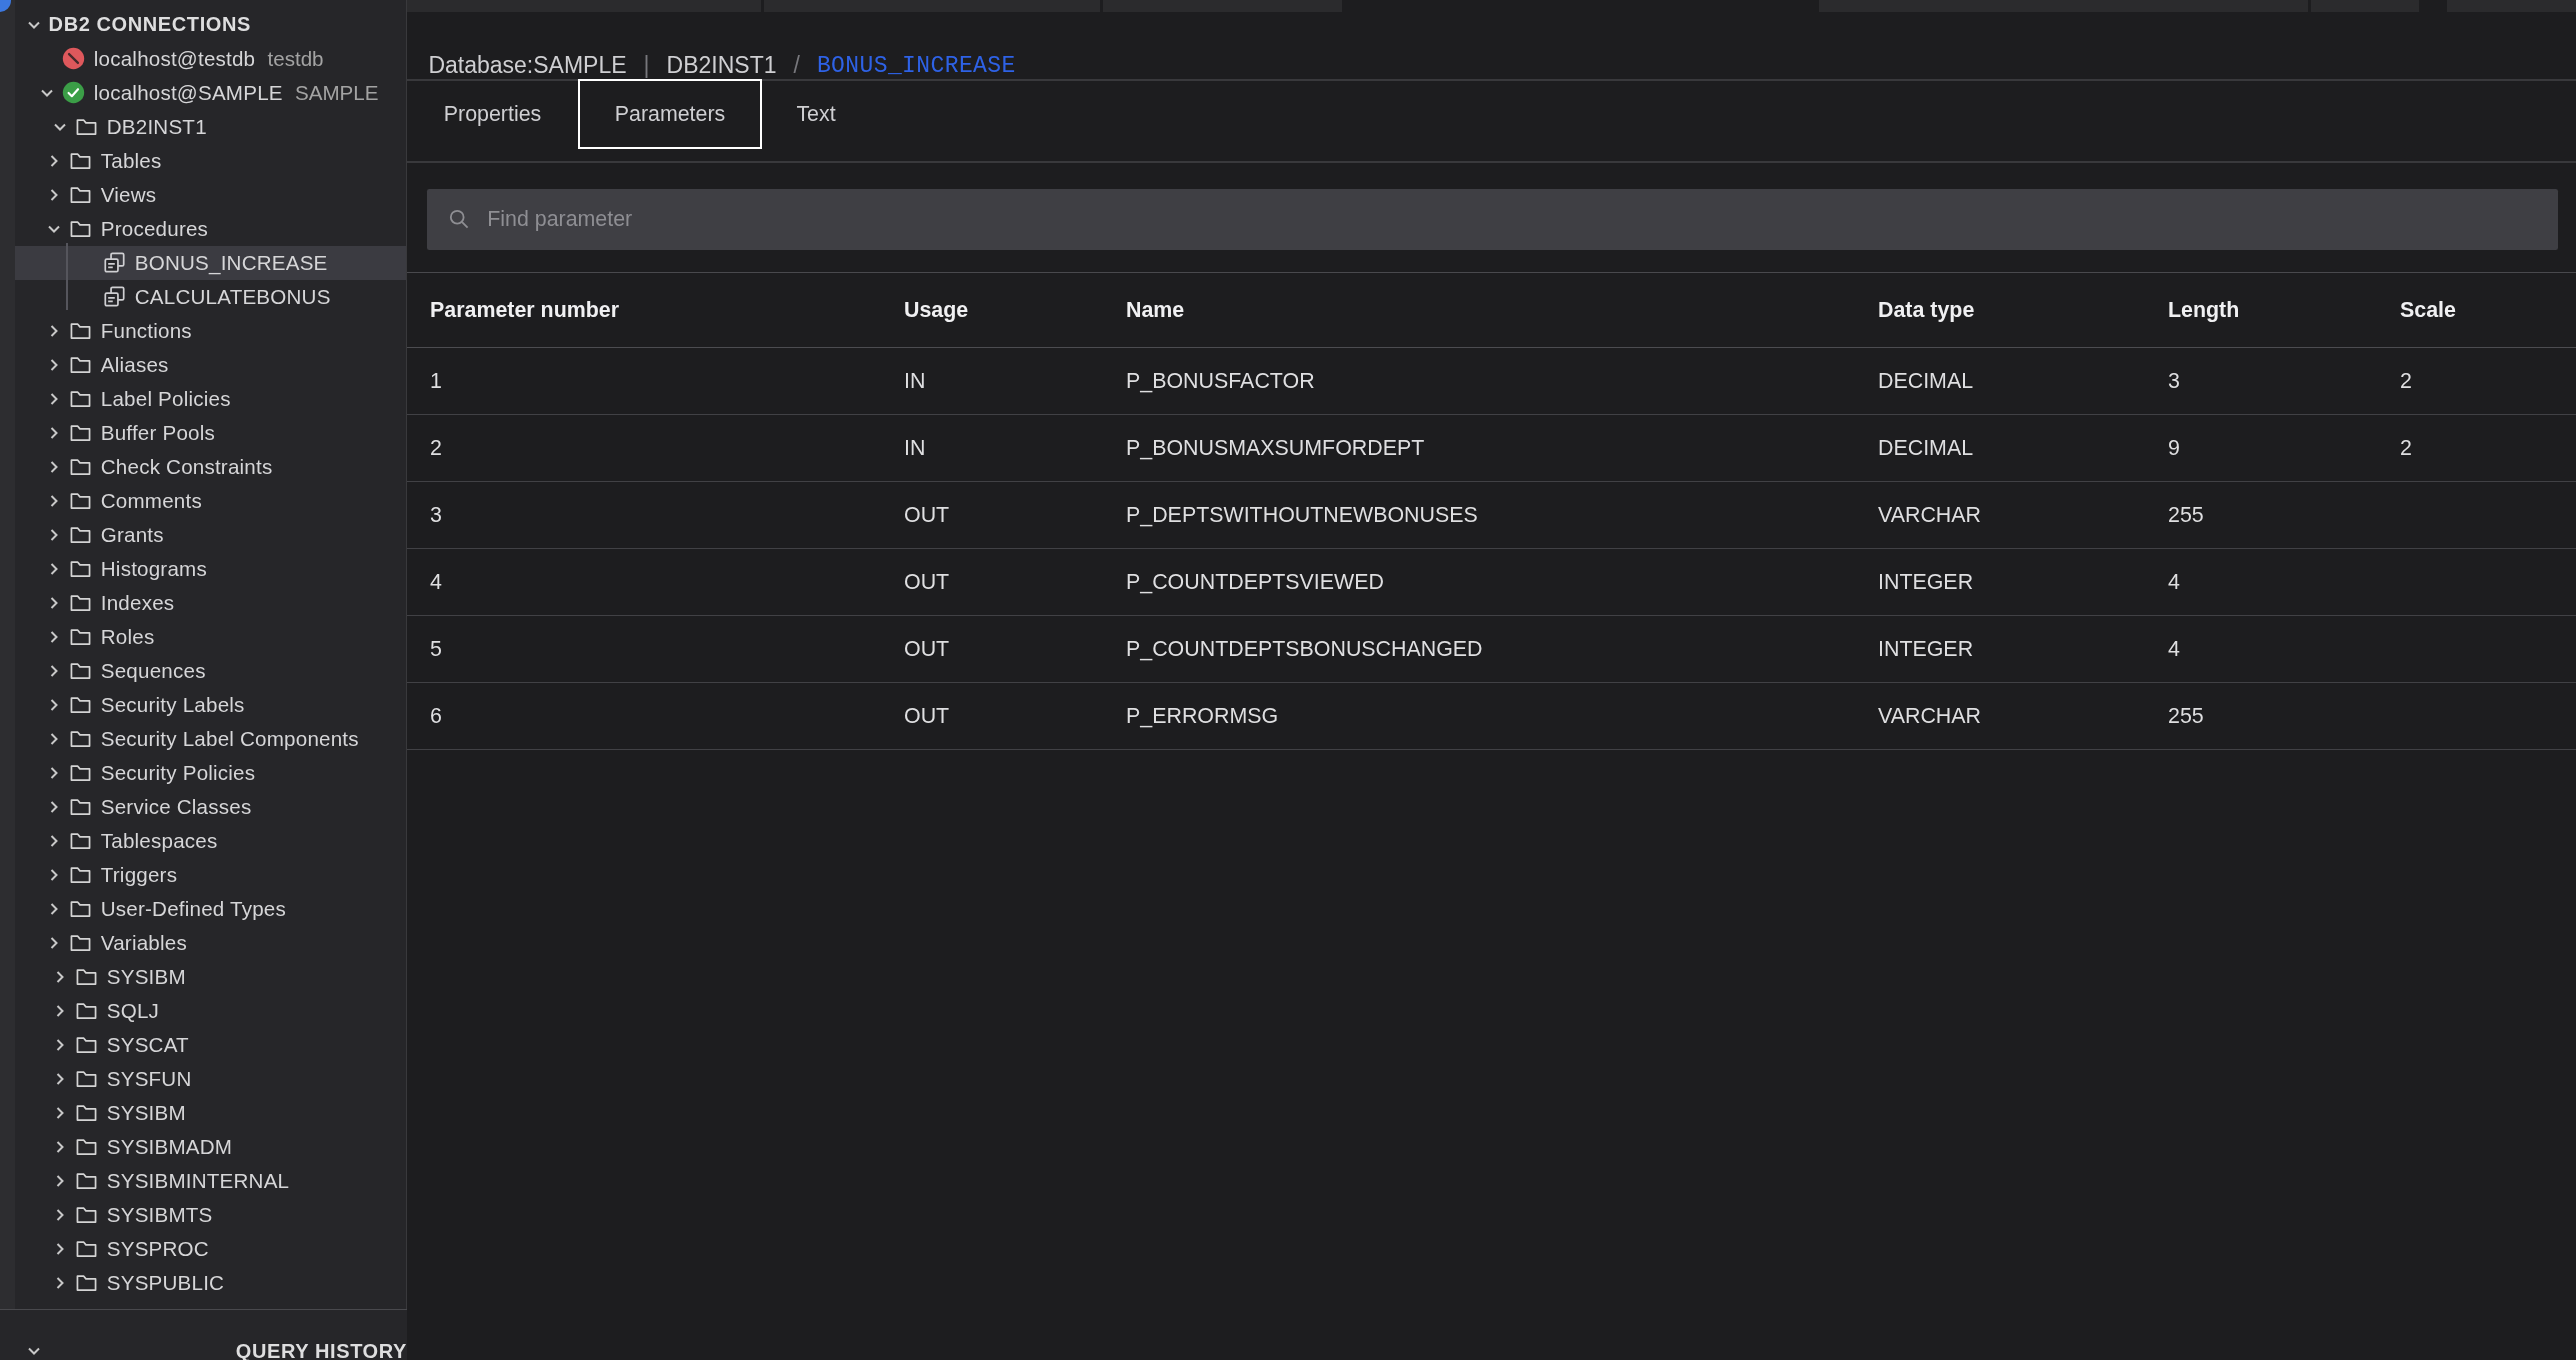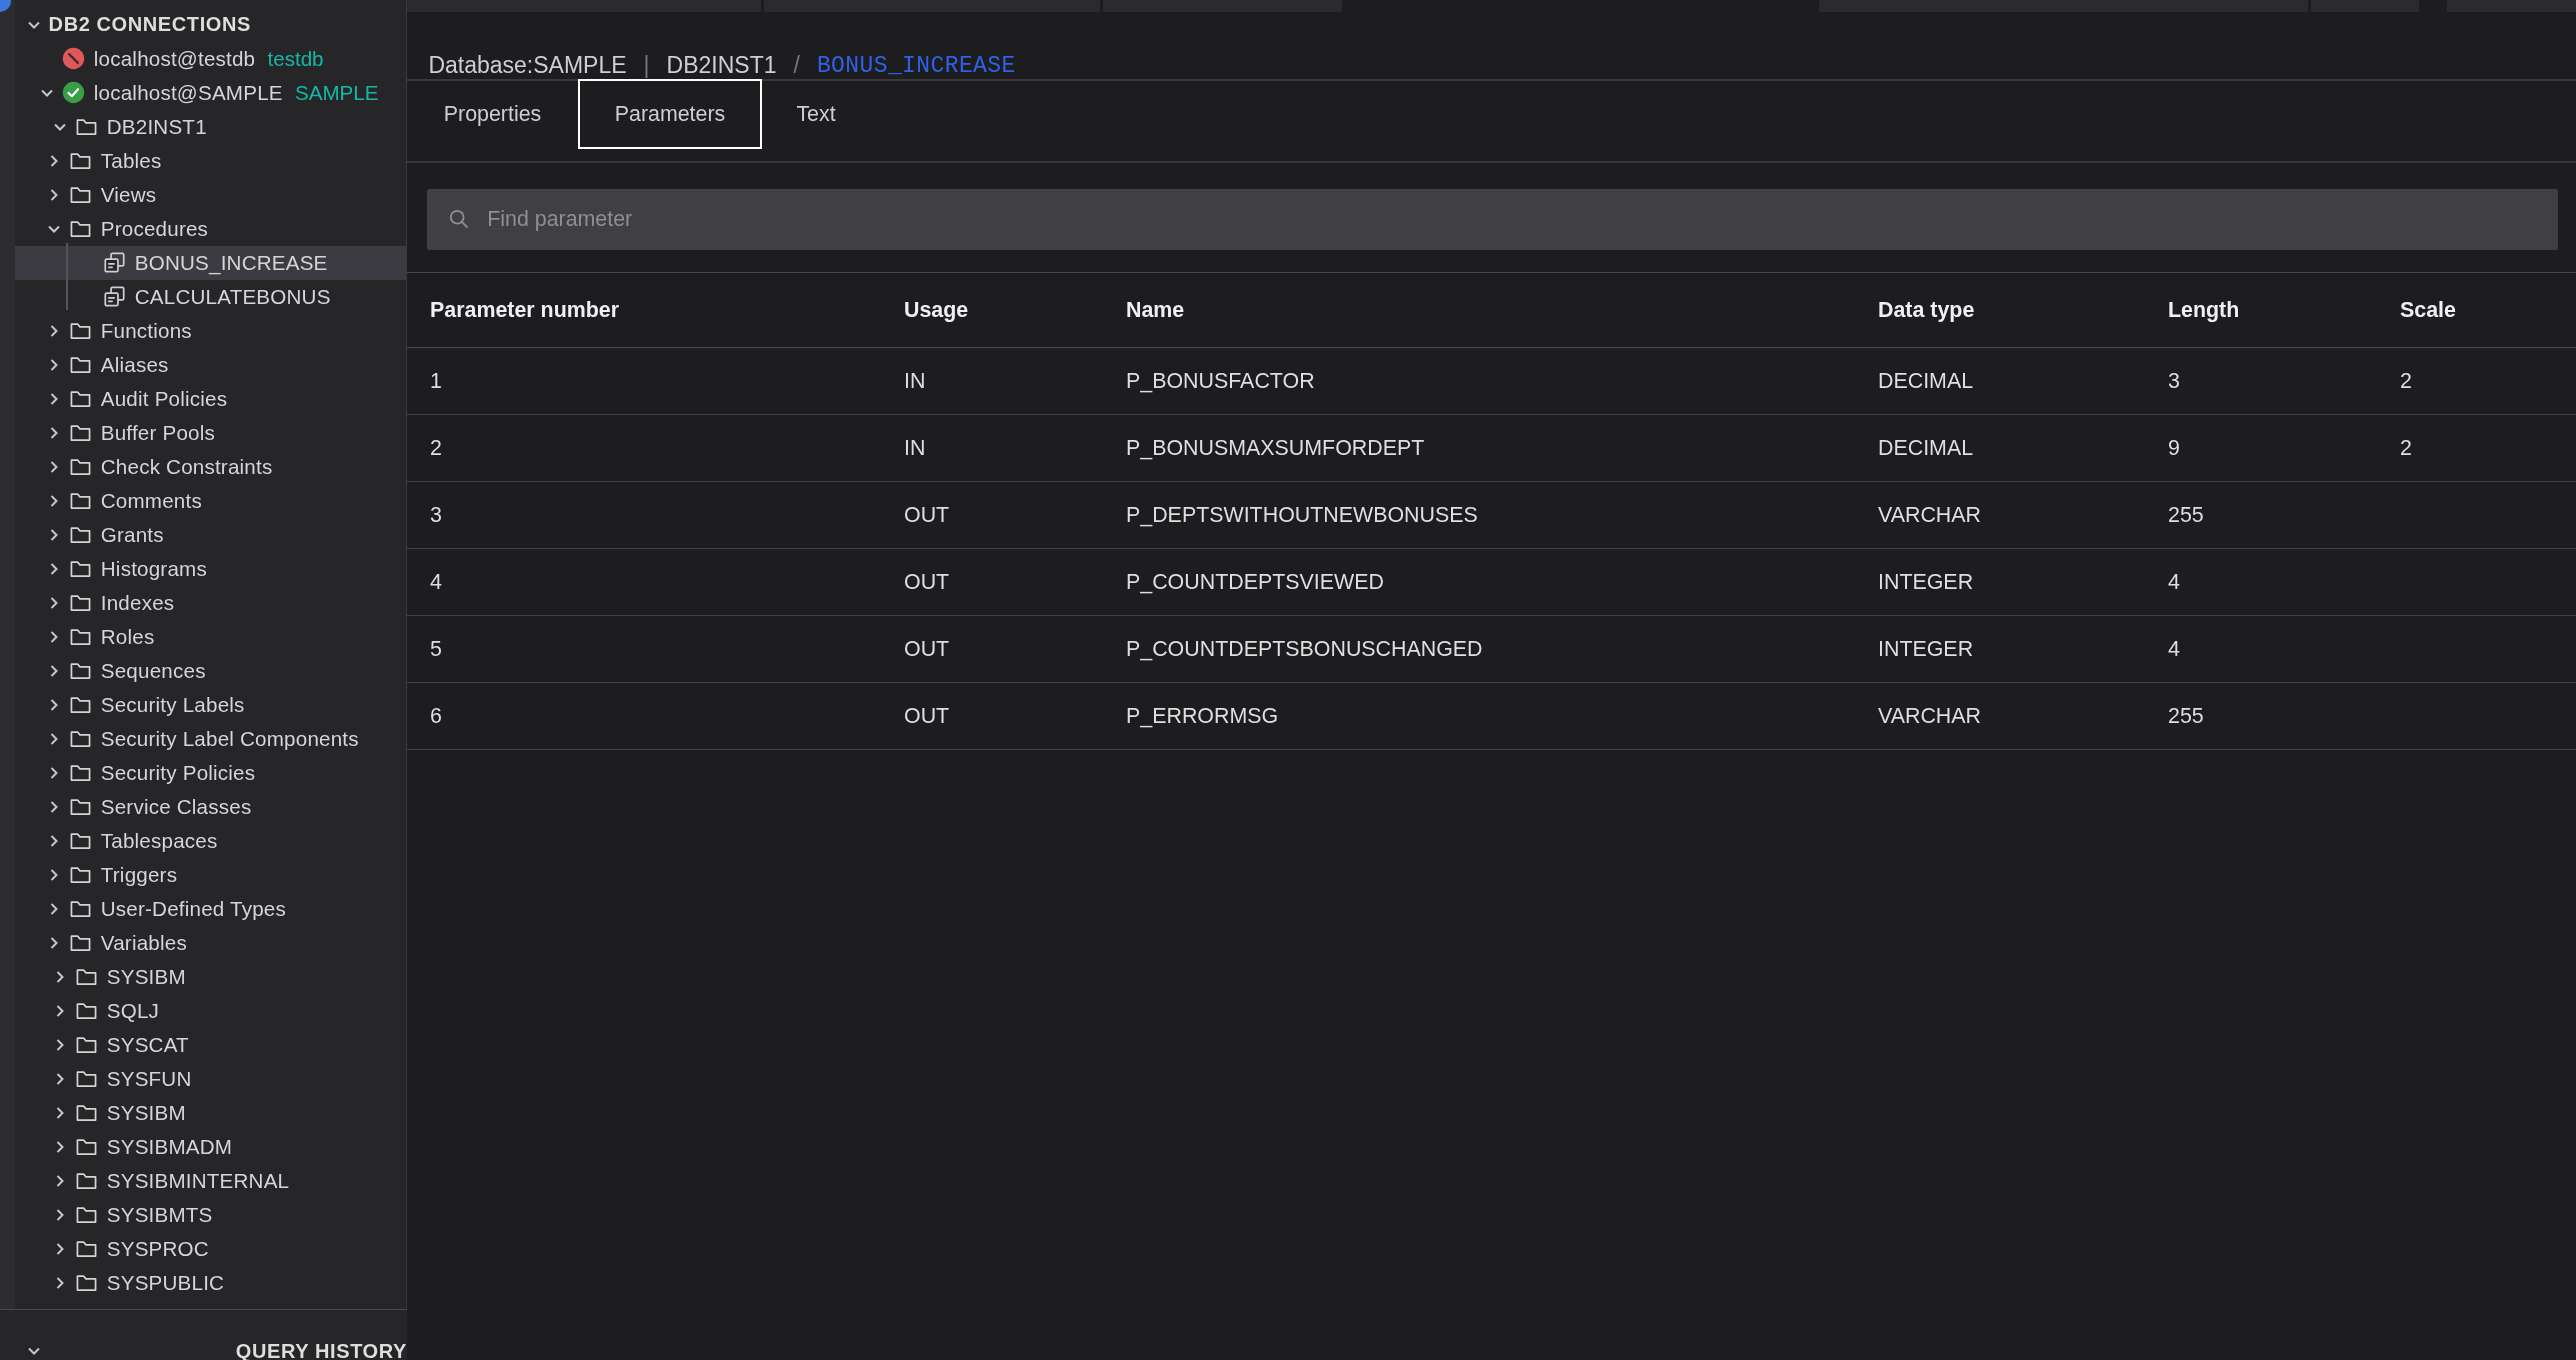--- a/index.html
+++ b/index.html
@@ -19,21 +19,21 @@
   .tree{position:absolute;left:0;top:7.6px;right:0;}
   .tree-row{height:34px;display:flex;align-items:center;font-size:20.6px;color:#d6d6d8;position:relative;white-space:nowrap;}
   .lvl0{padding-left:24px}.lvl1{padding-left:37px}.lvl2{padding-left:50px}.lvl3{padding-left:44px}.lvl4{padding-left:78px}
   .tree-row.selected{background:linear-gradient(to right,rgba(0,0,0,0) 15.3px,#3b3b41 15.3px);}
   .chev{width:20px;height:20px;margin-right:4.6px;flex:none;display:flex;align-items:center;justify-content:center;color:#c8c8c8;}
   .chev svg{width:20px;height:20px;}
   .ticon{width:23px;height:23px;margin-right:9.2px;flex:none;display:flex;align-items:center;justify-content:center;}
   .ticon svg{width:23px;height:23px;}
   .tree-row .label{letter-spacing:0.2px;}
   .tree-row.section .label{font-weight:700;font-size:20px;letter-spacing:0.6px;color:#dededf;}
-  .sec-label{color:#14b8a6;margin-left:12.2px;}
+  .sec-label{color:#a3a3a3;margin-left:12.2px;}
   .indent-guide{position:absolute;left:66px;top:243px;width:1.5px;height:67px;background:#55555c;}
 
   
   .qh-panel{position:absolute;left:0;top:1309px;width:407px;height:51px;background:#262629;
             border-top:1.5px solid #49494d;box-sizing:border-box;z-index:7;}
   .qh-panel .tree-row{margin-top:24px;justify-content:space-between;}
 
   
   .main{position:absolute;left:407px;top:0;right:0;bottom:0;background:#1d1d1f;}
   .crumbs{position:absolute;left:21.4px;top:12.2px;height:67px;display:flex;align-items:flex-end;font-size:23px;color:#d8d8da;}
@@ -211,21 +211,21 @@
         <span class="chev">
           <svg viewBox="0 0 16 16" fill="none" stroke="currentColor" stroke-width="1.6">
             <path d="M6 4l4 4-4 4"></path>
           </svg>
         </span>
         <span class="ticon">
           <svg viewBox="0 0 16 16" fill="none" stroke="#d4d4d4" stroke-width="1.2" stroke-linejoin="round">
             <path d="M1.7 13.3V3.6h4.4l1.5 1.9h6.7v7.8z"></path>
           </svg>
         </span>
-        <span class="label">Audit Policies</span>
+        <span class="label">Label Policies</span>
       </div>
       <div class="tree-row lvl3">
         <span class="chev">
           <svg viewBox="0 0 16 16" fill="none" stroke="currentColor" stroke-width="1.6">
             <path d="M6 4l4 4-4 4"></path>
           </svg>
         </span>
         <span class="ticon">
           <svg viewBox="0 0 16 16" fill="none" stroke="#d4d4d4" stroke-width="1.2" stroke-linejoin="round">
             <path d="M1.7 13.3V3.6h4.4l1.5 1.9h6.7v7.8z"></path>

